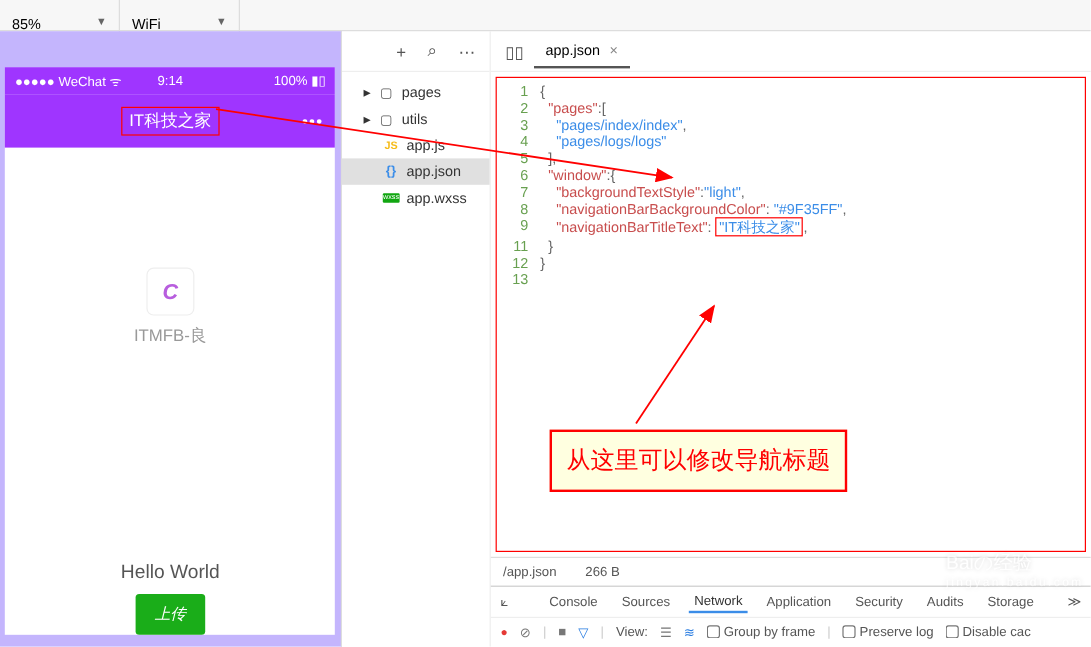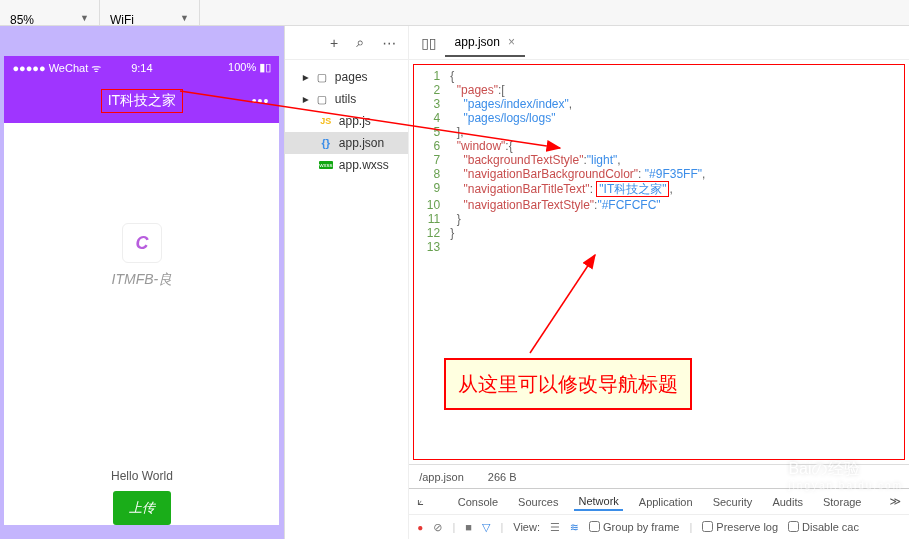--- a/index.html
+++ b/index.html
@@ -12,22 +12,22 @@
 .main { display: flex; height: calc(100% - 26px); }
 .left-pane { width: 390px; border-right: 1px solid #ddd; background: #c4b5fd; display: flex; flex-direction: column; padding-top: 30px; align-items: center; }
 .simulator { width: 275px; background: #fff; position: relative; }
 .statusbar { background: #9F35FF; color: #fff; display: flex; align-items: center; justify-content: space-between; padding: 4px 8px; font-size: 11px; }
 .statusbar .mid { position: absolute; left: 50%; transform: translateX(-50%); }
 .nav { background: #9F35FF; color: #fff; text-align: center; padding: 10px 0; position: relative; font-size: 14px; }
 .nav .title { display: inline-block; border: 1px solid red; padding: 2px 6px; }
 .nav .dots { position: absolute; right: 10px; top: 50%; transform: translateY(-50%); font-size: 14px; letter-spacing: 1px; }
 .sim-body { padding: 100px 0 0; text-align: center; }
 .sim-body .logo { width: 40px; height: 40px; border: 1px solid #eee; border-radius: 6px; margin: 0 auto 8px; display: flex; align-items: center; justify-content: center; font-size: 18px; color: #B85EDE; font-family: Georgia, serif; font-weight: bold; font-style: italic; }
-.sim-body .caption { color: #999; font-size: 14px; margin-bottom: 180px; font-style: italic; }
-.sim-body .hello { font-size: 12px; color: #555; margin-bottom: 8px; }
+.sim-body .caption { color: #999; font-size: 14px; margin-bottom: 180px; }
+.sim-body .hello { font-size: 16px; color: #555; margin-bottom: 8px; }
 .btn-green { background: #1AAD19; color: #fff; border: none; padding: 8px 16px; font-size: 13px; border-radius: 3px; font-style: italic; }
 
 .mid-pane { width: 170px; border-right: 1px solid #eee; }
 .mid-toolbar { height: 34px; display: flex; align-items: center; justify-content: flex-end; gap: 18px; padding: 0 12px; color: #555; border-bottom: 1px solid #eee; }
 .mid-toolbar span { font-size: 14px; cursor: pointer; }
 .tree { padding: 6px 0; }
 .tree-item { padding: 4px 18px; display: flex; align-items: center; gap: 6px; font-size: 12px; color: #333; }
 .tree-item.sel { background: #e0e0e0; }
 .ico { width: 14px; display: inline-block; text-align: center; font-size: 11px; }
 .ico.folder { color: #555; }
@@ -43,21 +43,21 @@
 
 .code-wrap { flex: 1; padding: 4px 8px; border: 1px solid red; margin: 4px; position: relative; font-family: Consolas, Menlo, monospace; font-size: 12px; }
 .code-line { display: flex; }
 .line-no { width: 28px; text-align: right; color: #68A050; padding-right: 10px; user-select: none; }
 .code { white-space: pre; color: #666; }
 .punct { color: #666; }
 .key { color: #C84E4E; }
 .str { color: #3B8DE8; }
 .hl { border: 1px solid red; padding: 0 2px; }
 
-.annotation { position: absolute; left: 444px; top: 358px; background: #FFFFE0; border: 2px solid red; padding: 10px 12px; color: red; font-size: 20px; line-height: 1.4; z-index: 5; }
+.annotation { position: absolute; left: 458px; top: 358px; background: #FFFFE0; border: 2px solid red; padding: 10px 12px; color: red; font-size: 20px; line-height: 1.4; z-index: 5; }
 
 .statusline { height: 24px; border-top: 1px solid #ddd; display: flex; align-items: center; padding: 4px 10px; gap: 24px; font-size: 11px; color: #555; }
 
 .devtools { border-top: 1px solid #ccc; }
 .dt-tabs { display: flex; align-items: center; padding: 4px 8px; gap: 12px; font-size: 11px; color: #555; border-bottom: 1px solid #eee; height: 26px; }
 .dt-tabs .tab-i { padding: 2px 4px; }
 .dt-tabs .tab-i.active { border-bottom: 2px solid #3B8DE8; color: #333; }
 .dt-tabs .spacer { flex: 0 0 6px; }
 .dt-bar { display: flex; align-items: center; padding: 4px 8px; gap: 10px; font-size: 11px; color: #555; height: 24px; }
 .dt-bar .rec { color: #E53935; font-size: 10px; }
@@ -180,24 +180,20 @@
           <span class="line-no">7</span>
           <span class="code">    <span class="key">"backgroundTextStyle"</span><span class="punct">:</span><span class="str">"light"</span><span class="punct">,</span></span>
         </div>
       <div class="code-line">
           <span class="line-no">8</span>
           <span class="code">    <span class="key">"navigationBarBackgroundColor"</span><span class="punct">: </span><span class="str">"#9F35FF"</span><span class="punct">,</span></span>
         </div>
       <div class="code-line">
           <span class="line-no">9</span>
           <span class="code">    <span class="key">"navigationBarTitleText"</span><span class="punct">: </span><span class="str hl">"IT科技之家"</span><span class="punct">,</span></span>
-        </div>
-      <div class="code-line">
-          <span class="line-no">10</span>
-          <span class="code">    <span class="key">"navigationBarTextStyle"</span><span class="punct">:</span><span class="str">"#FCFCFC"</span></span>
         </div>
       <div class="code-line">
           <span class="line-no">11</span>
           <span class="code">  <span class="punct">}</span></span>
         </div>
       <div class="code-line">
           <span class="line-no">12</span>
           <span class="code"><span class="punct">}</span></span>
         </div>
       <div class="code-line">

